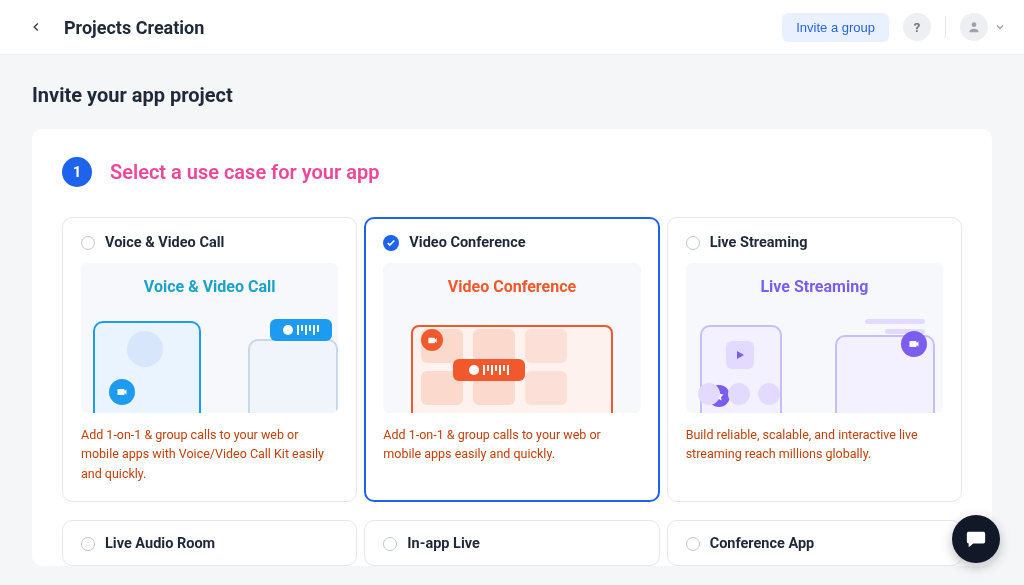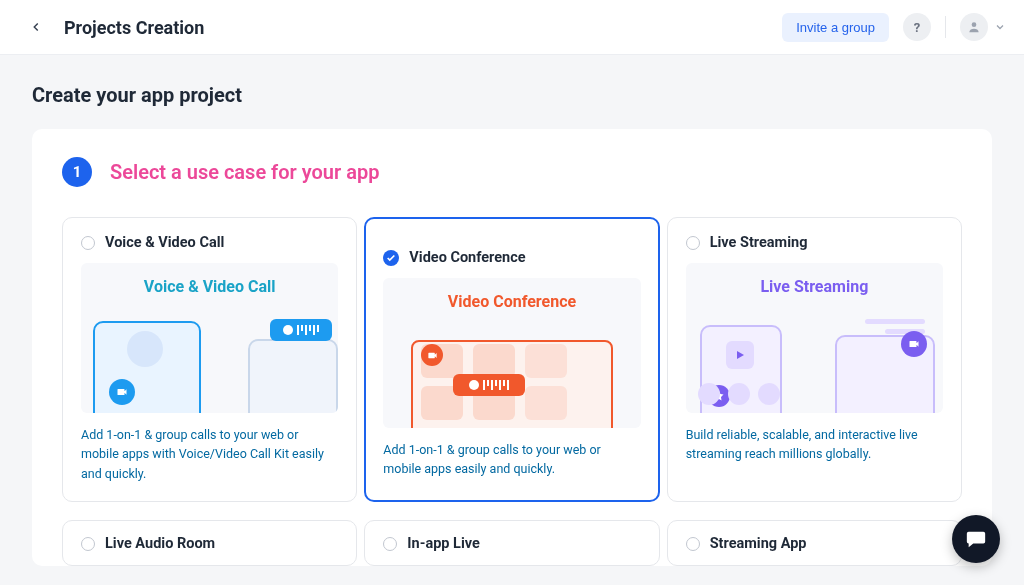--- a/index.html
+++ b/index.html
@@ -96,21 +96,21 @@
   }
   .card {
     border:1px solid #e5e7eb;
     border-radius:10px;
     padding:16px 18px 18px 18px;
     background:#ffffff;
     cursor:pointer;
   }
   .card.selected {
     border:2px solid #1d63ed;
-    padding:30px 17px 17px 17px;
+    padding:15px 17px 17px 17px;
   }
   .card-head {
     display:flex; align-items:center; gap:10px;
     margin-bottom:12px;
   }
   .radio-empty {
     width:14px; height:14px; border-radius:50%;
     border:1.5px solid #c2c7d0;
   }
   .radio-checked {
@@ -206,21 +206,21 @@
     position:absolute; left:22px; bottom:6px; width:22px;height:22px;border-radius:50%;
     background:#7b5ef0;display:flex;align-items:center;justify-content:center;
   }
   .illus-live .lineitem{
     position:absolute; right:18px; height:5px; border-radius:3px; background:#e3dbff;
   }
   .illus-live .li1{ width:60px; top:56px;}
   .illus-live .li2{ width:40px; top:66px;}
 
   .card-desc {
-    font-size:12.5px; color:#0369a1; line-height:1.55;
+    font-size:12.5px; color:#c2410c; line-height:1.55;
   }
   
   .row2 { margin-top:18px;text-align:center; }
   .card-short { height:46px; padding:14px 18px 0 18px; }
   .card-short .card-head{ margin-bottom:0; }
 
   
   .chat-fab {
     position:fixed; right:24px; bottom:22px;
     width:48px; height:48px; border-radius:50%;
@@ -250,21 +250,21 @@
           <path d="M4 21c0-4 4-6 8-6s8 2 8 6"></path>
         </svg>
     </div>
     <svg class="chev" width="12" height="12" viewBox="0 0 24 24" fill="none" stroke="currentColor" stroke-width="2.5">
         <polyline points="6 9 12 15 18 9"></polyline>
       </svg>
   </div>
 </div>
 
 <div class="main">
-  <h2 class="page-heading">Create your app project</h2>
+  <h2 class="page-heading">Invite your app project</h2>
 
   <div class="panel">
     <div class="step-header">
       <div class="step-badge">1</div>
       <div class="step-title">Select a use case for your app</div>
     </div>
 
     <div class="grid">
 
       <div class="card">
@@ -384,21 +384,21 @@
       </div>
       <div class="card card-short">
         <div class="card-head">
           <span class="radio-empty"></span>
           <span class="card-title">In-app Live</span>
         </div>
       </div>
       <div class="card card-short">
         <div class="card-head">
           <span class="radio-empty"></span>
-          <span class="card-title">Streaming App</span>
+          <span class="card-title">Conference App</span>
         </div>
       </div>
     </div>
 
   </div>
 </div>
 
 <div class="chat-fab">
   <svg width="22" height="22" viewBox="0 0 24 24" fill="#fff">
     <path d="M4 4h16a2 2 0 0 1 2 2v9a2 2 0 0 1-2 2H9l-5 4v-4a2 2 0 0 1-2-2V6a2 2 0 0 1 2-2z"></path>

